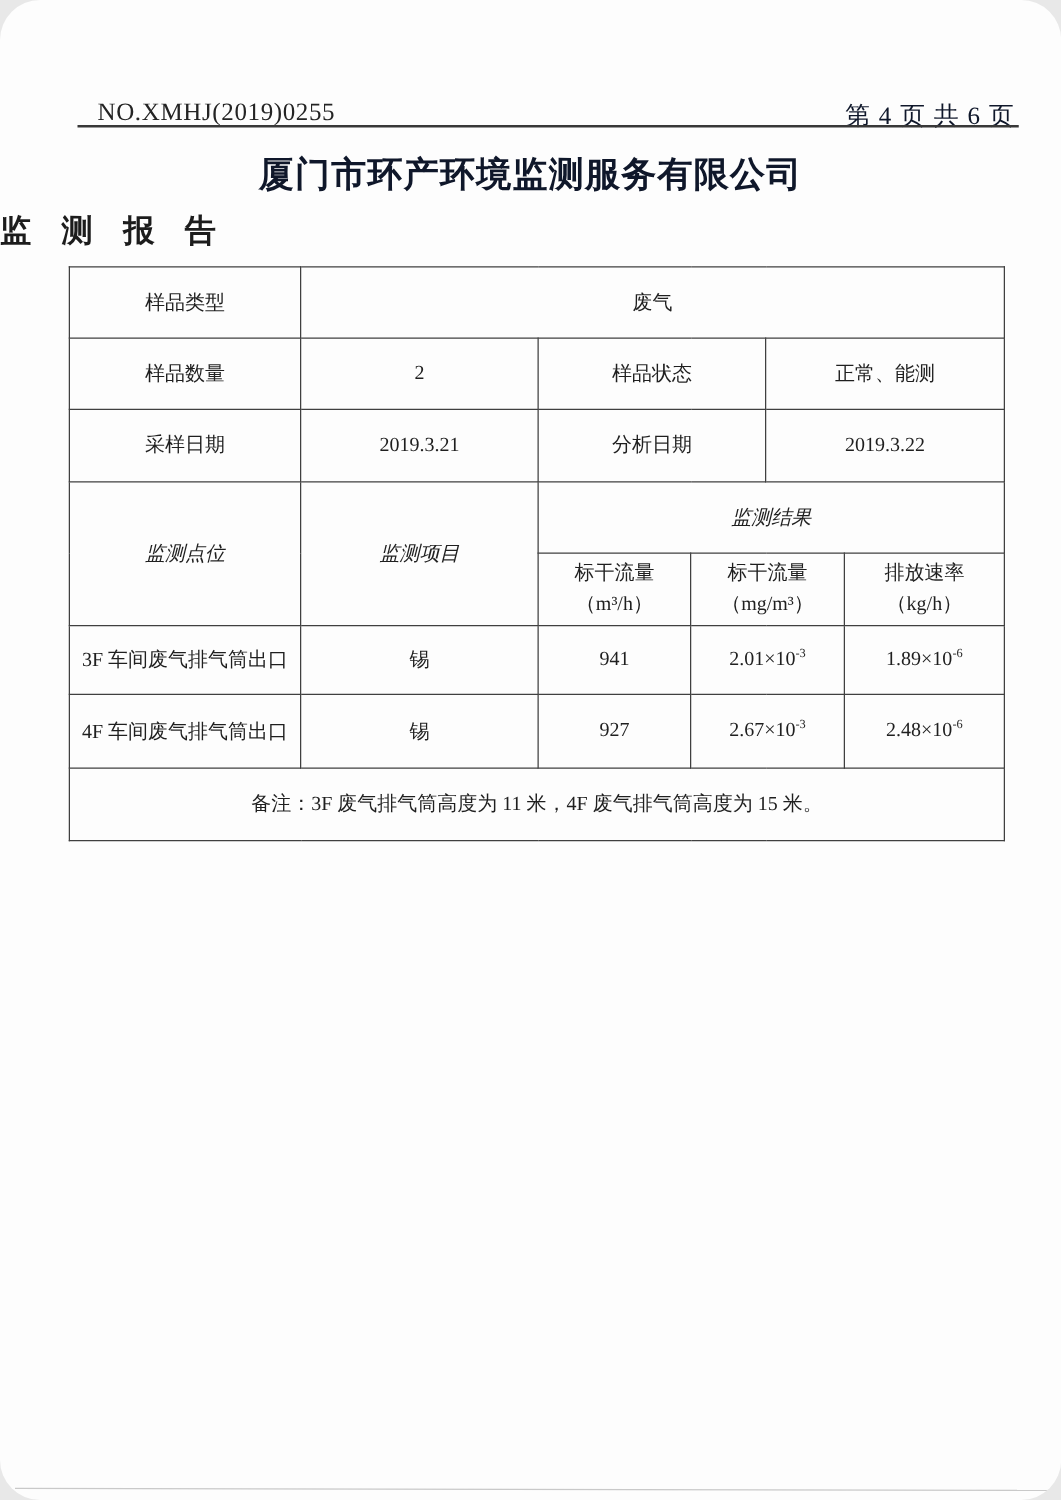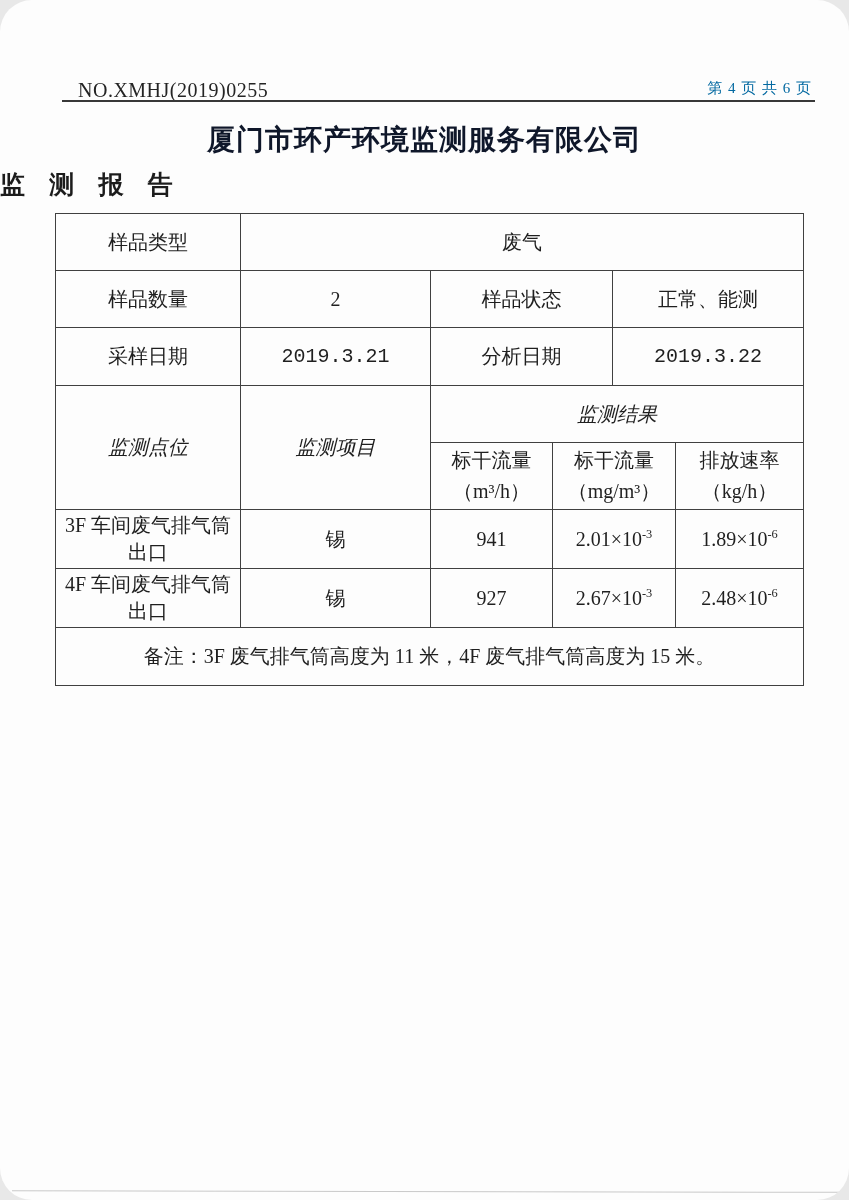--- a/index.html
+++ b/index.html
@@ -20,23 +20,23 @@
     left: 78px;
     top: 79px;
     font-size: 20px;
     letter-spacing: 0.5px;
     color: #242424;
   }
   .page-info {
     position: absolute;
     right: 37px;
     top: 79px;
-    font-size: 15px;
+    font-size: 20px;
     letter-spacing: 1px;
-    color: #0369a1;
+    color: #0f172a;
   }
   .header-rule {
     position: absolute;
     left: 62px;
     top: 100px;
     width: 753px;
     height: 2px;
     background: #383838;
   }
   .company-title {
@@ -61,33 +61,33 @@
     letter-spacing: 9px;
     color: #1c1c1c;
   }
   table.report-table {
     position: absolute;
     left: 55px;
     top: 213px;
     width: 748px;
     border-collapse: collapse;
     table-layout: fixed;
-    font-size: 20px;
+    font-size: 16px;
   }
   table.report-table td {
     border: 1px solid #404040;
     text-align: center;
     vertical-align: middle;
     padding: 2px 4px;
     color: #1f1f1f;
     overflow: hidden;
   }
   tr.r1  td { height: 57px; }
   tr.r2  td { height: 57px; }
-  tr.r3  td { height: 58px; font-family: Liberation Mono, monospace; }
+  tr.r3  td { height: 58px; }
   tr.r4a td { height: 57px; font-style: italic; }
   tr.r4b td { height: 58px; }
   tr.r5  td { height: 55px; }
   tr.r6  td { height: 59px; }
   tr.r7  td { height: 58px; }
   td.note-cell {
     text-align: left;
     padding-left: 9px;
   }
   .subhead-line { line-height: 1.55; }

